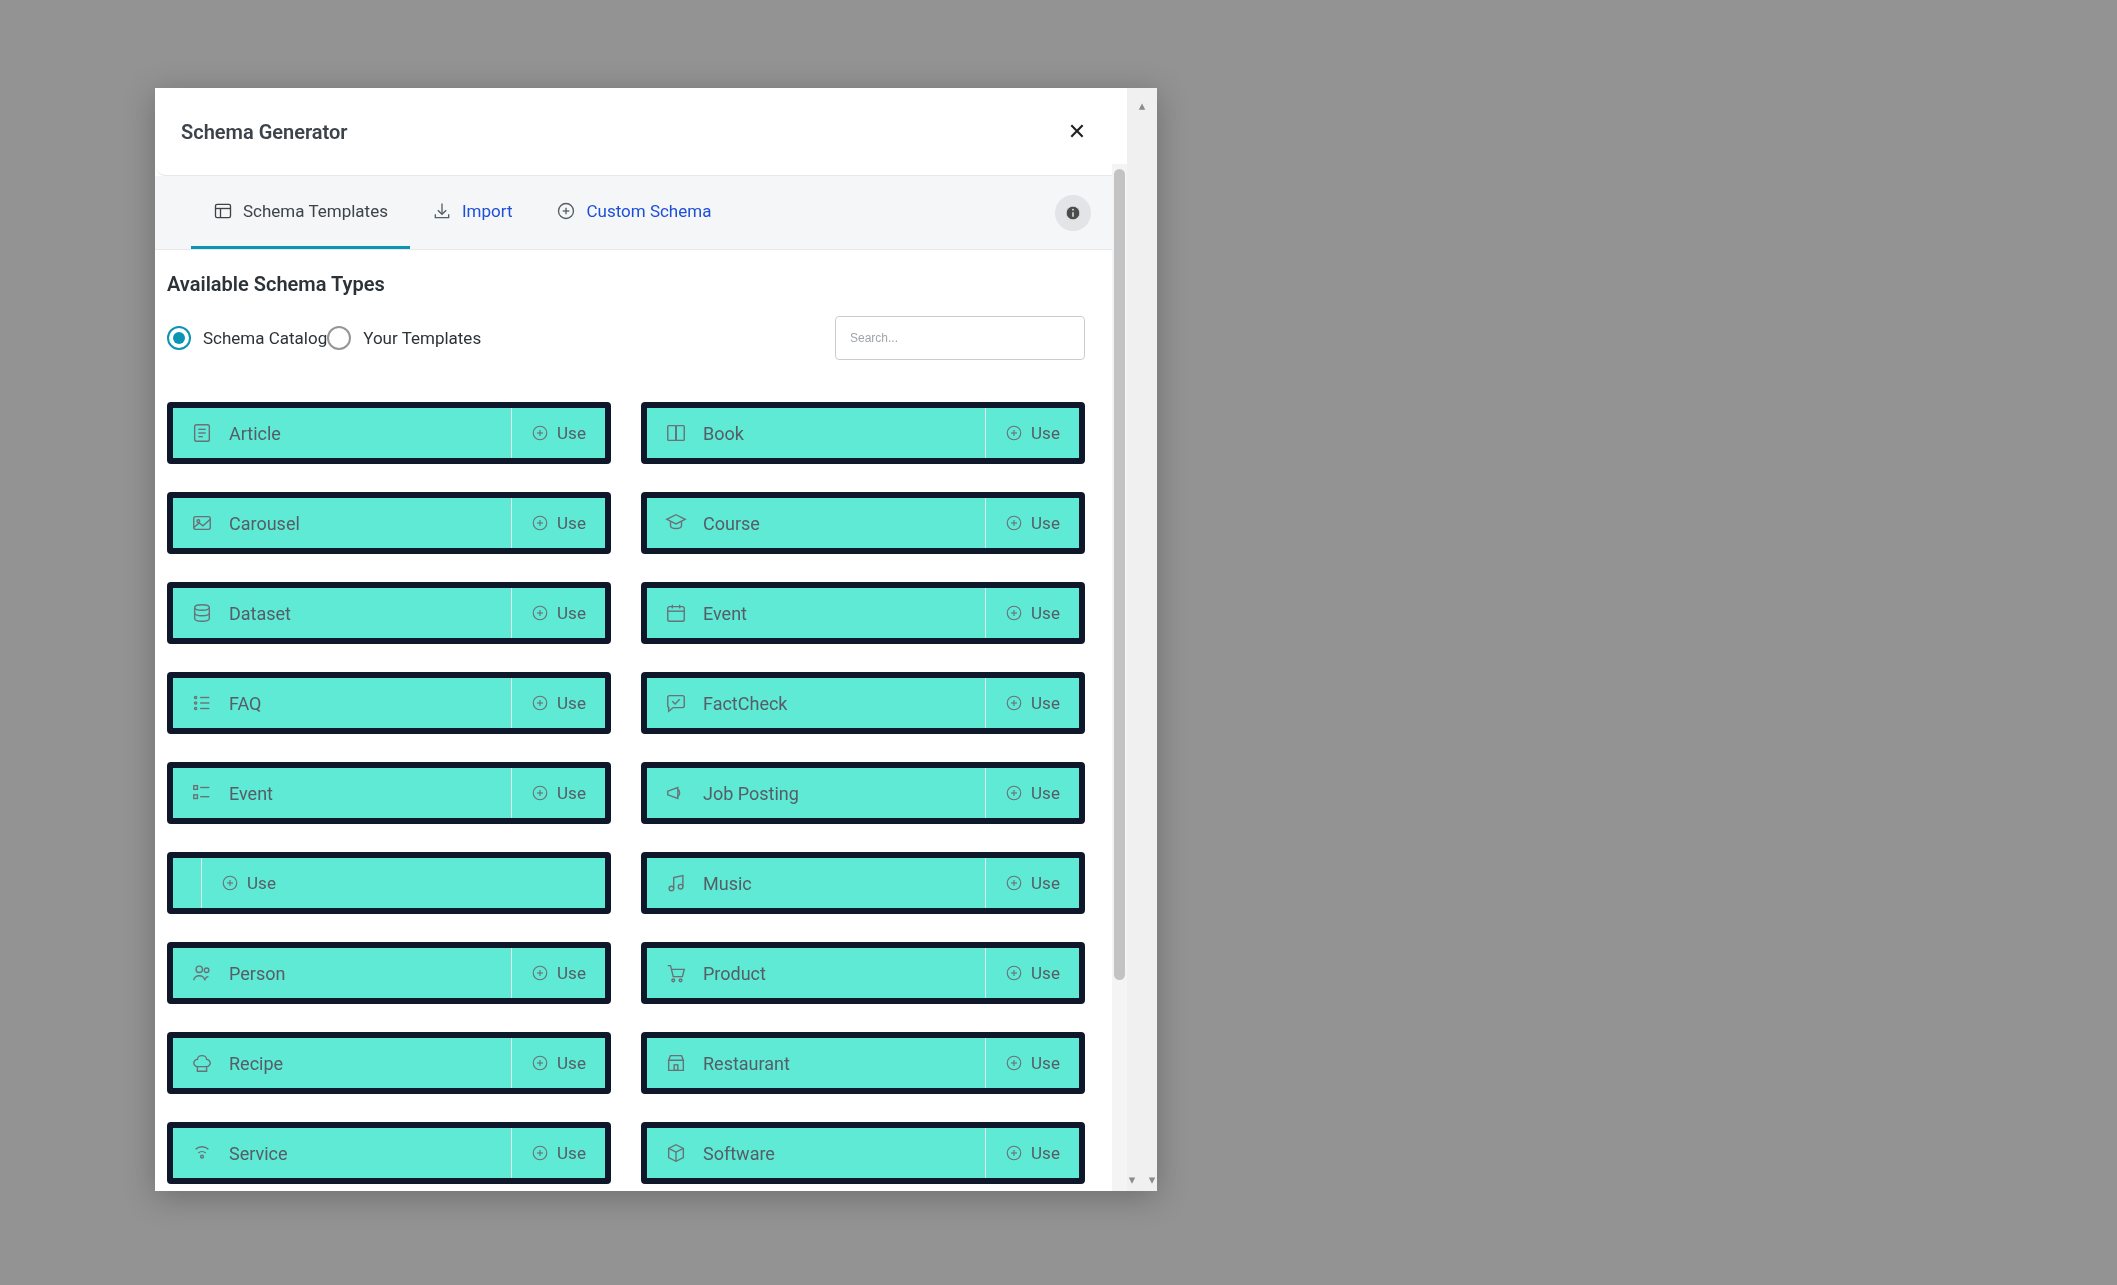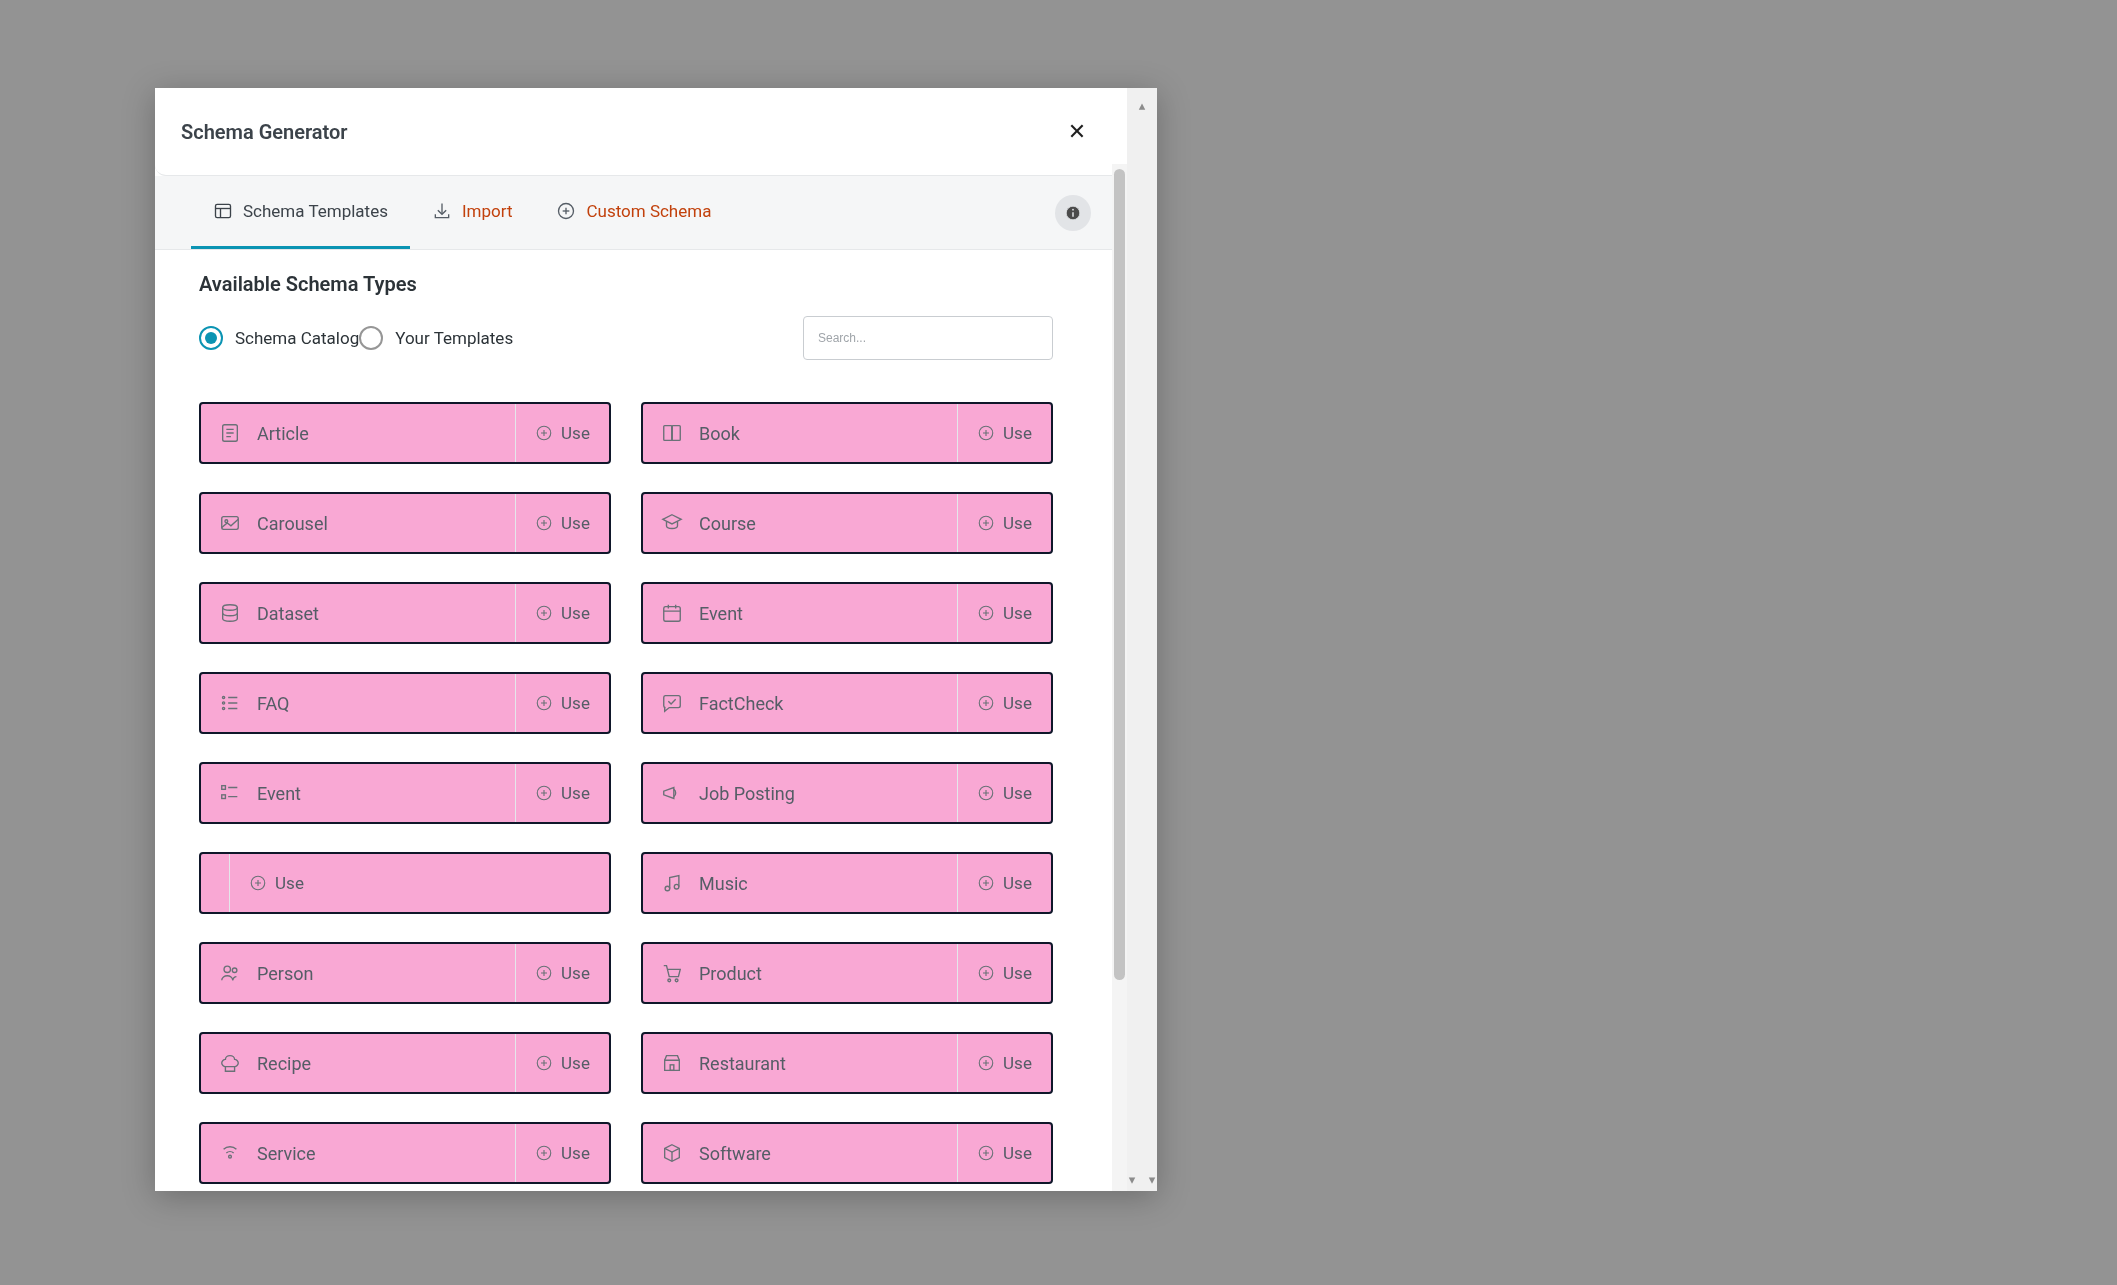--- a/index.html
+++ b/index.html
@@ -81,21 +81,21 @@
     align-items: stretch;
     padding: 0 36px;
     position: relative;
     margin-right: 30px;
   }
   .tab {
     display: flex;
     align-items: center;
     gap: 10px;
     padding: 0 22px;
-    color: #c2410c;
+    color: #1d4ed8;
     font-size: 17px;
     cursor: pointer;
     border-bottom: 3px solid transparent;
   }
   .tab.active {
     border-bottom-color: #0b94b3;
     color: #3c434a;
   }
   .tab svg { width: 20px; height: 20px; stroke: #555d66; fill: none; stroke-width: 1.6; }
   .tab.active svg { stroke: #3c434a; }
@@ -108,21 +108,21 @@
     background: #e2e4e7;
     display: flex;
     align-items: center;
     justify-content: center;
     color: #4b4b4b;
     cursor: pointer;
   }
   .info-btn svg { width: 18px; height: 18px; }
 
   .content {
-    padding: 22px 44px;
+    padding: 22px 12px;
     margin-right: 60px;
     overflow-y: auto;
     flex: 1;
   }
   .section-title {
     font-size: 20px;
     font-weight: 600;
     margin-bottom: 20px;
     color: #2c3338;
   }
@@ -169,26 +169,26 @@
   }
   .search-box::placeholder { color: #a0a5aa; }
 
   .grid {
     display: grid;
     grid-template-columns: 1fr 1fr;
     gap: 28px 30px;
   }
   .schema-card {
     height: 62px;
-    border: 2px solid #0f172a;
+    border: 6px solid #0f172a;
     border-radius: 4px;
     display: flex;
     align-items: stretch;
     overflow: hidden;
-    background: #f9a8d4;
+    background: #5eead4;
     cursor: pointer;
   }
   .card-main {
     flex: 1;
     display: flex;
     align-items: center;
     gap: 16px;
     padding: 0 18px;
     font-size: 18px;
     color: #555d66;

